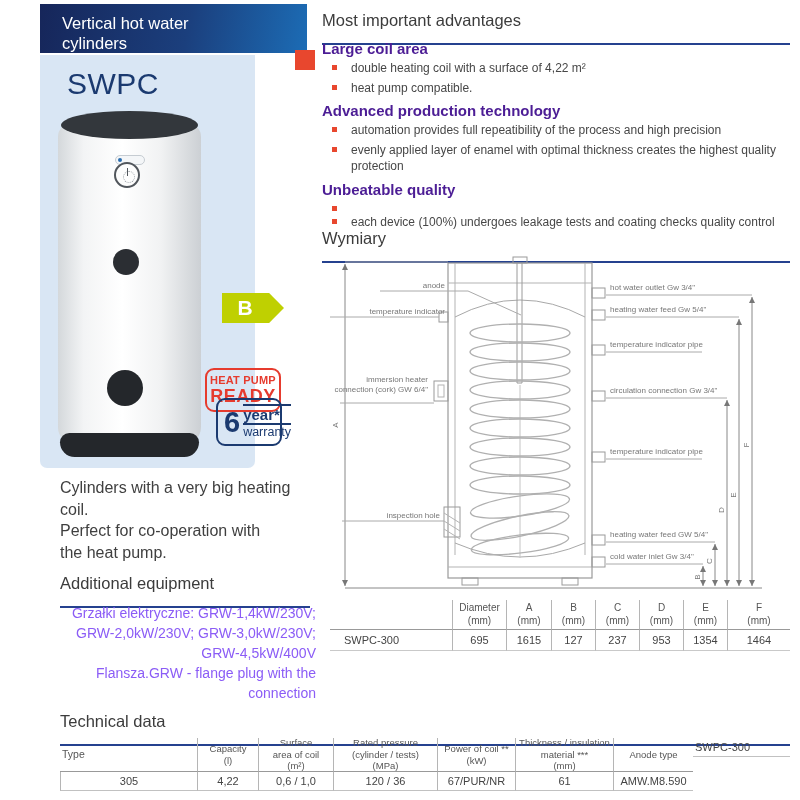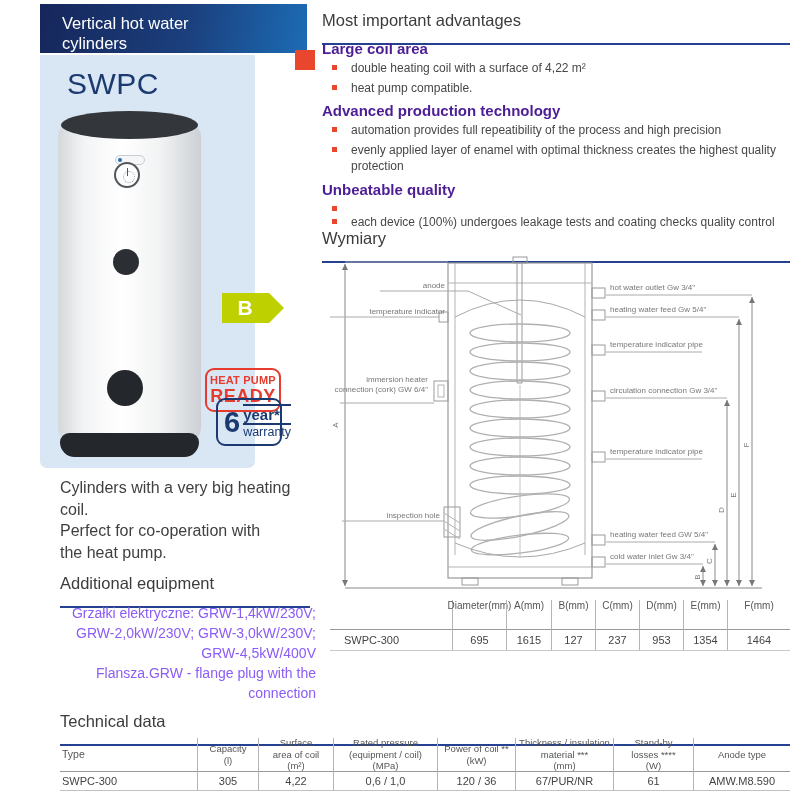--- a/index.html
+++ b/index.html
@@ -61,21 +61,21 @@
   .adv-title{font-weight:bold; font-size:15px; color:#4c1d95; margin:6px 0 2px;}
   .adv-title:first-child{margin-top:0;}
   .adv-item{display:flex; gap:14px; font-size:12px; line-height:1.38; margin:3px 0; padding-left:10px;}
   .square{width:5px; height:5px; background:var(--bullet); margin-top:5px; flex:none;}
   .wym-head{position:absolute; left:322px; top:229px; width:468px;}
   .diagram{position:absolute; left:322px; top:255px; width:468px; height:345px;}
   .diagram text{font-size:8px; fill:#777; font-family:"Liberation Sans",sans-serif;}
   
   .dim-table{position:absolute; left:330px; top:600px; width:460px; display:grid;
     grid-template-columns:122px 54px 45px 44px 44px 44px 44px 63px; font-size:10px; color:#555;}
-  .dim-table .h{height:30px; display:flex; flex-direction:row; justify-content:center; text-align:center; line-height:1.25; border-bottom:1px solid #999;}
+  .dim-table .h{height:30px; display:flex; flex-direction:column; justify-content:center; text-align:center; line-height:1.25; border-bottom:1px solid #999;}
   .dim-table .v{height:21px; display:flex; align-items:center; justify-content:center; font-size:11px; color:#444; border-bottom:1px solid #c9c9c9;}
   .dim-table .bl{border-left:1px solid var(--line-gray);}
   .dim-table .lab{justify-content:flex-start; padding-left:14px;}
   
   .tech-head{position:absolute; left:60px; top:712px; width:730px;}
   .tech-table{position:absolute; left:60px; top:738px; width:730px; display:grid;
     grid-template-columns:137px 61px 75px 104px 78px 98px 80px 97px; font-size:9.5px; color:#555;}
   .tech-table .h{height:34px; display:flex; flex-direction:column; justify-content:center; text-align:center; line-height:1.25; border-bottom:1px solid #999;}
   .tech-table .h.first{align-items:flex-start; text-align:left; font-size:10.5px; padding-left:2px;}
   .tech-table .v{height:19px; display:flex; align-items:center; justify-content:center; font-size:11px; color:#444; border-bottom:1px solid #c1c1c1;}
@@ -325,36 +325,31 @@
       <div>Capacity</div>
       <div>(l)</div>
     </div>
   <div class="h bl">
       <div>Surface</div>
       <div>area of coil</div>
       <div>(m²)</div>
     </div>
   <div class="h bl">
       <div>Rated pressure</div>
-      <div>(equipment / coil)</div>
+      <div>(cylinder / tests)</div>
       <div>(MPa)</div>
     </div>
   <div class="h bl">
       <div>Power of coil **</div>
       <div>(kW)</div>
     </div>
   <div class="h bl">
       <div>Thickness / insulation</div>
       <div>material ***</div>
       <div>(mm)</div>
-    </div>
-  <div class="h bl">
-      <div>Stand-by</div>
-      <div>losses ****</div>
-      <div>(W)</div>
     </div>
   <div class="h bl">
       <div>Anode type</div>
     </div>
 
   <div class="v first">SWPC-300</div>
   <div class="v bl">305</div>
   <div class="v bl">4,22</div>
   <div class="v bl">0,6 / 1,0</div>
   <div class="v bl">120 / 36</div>

